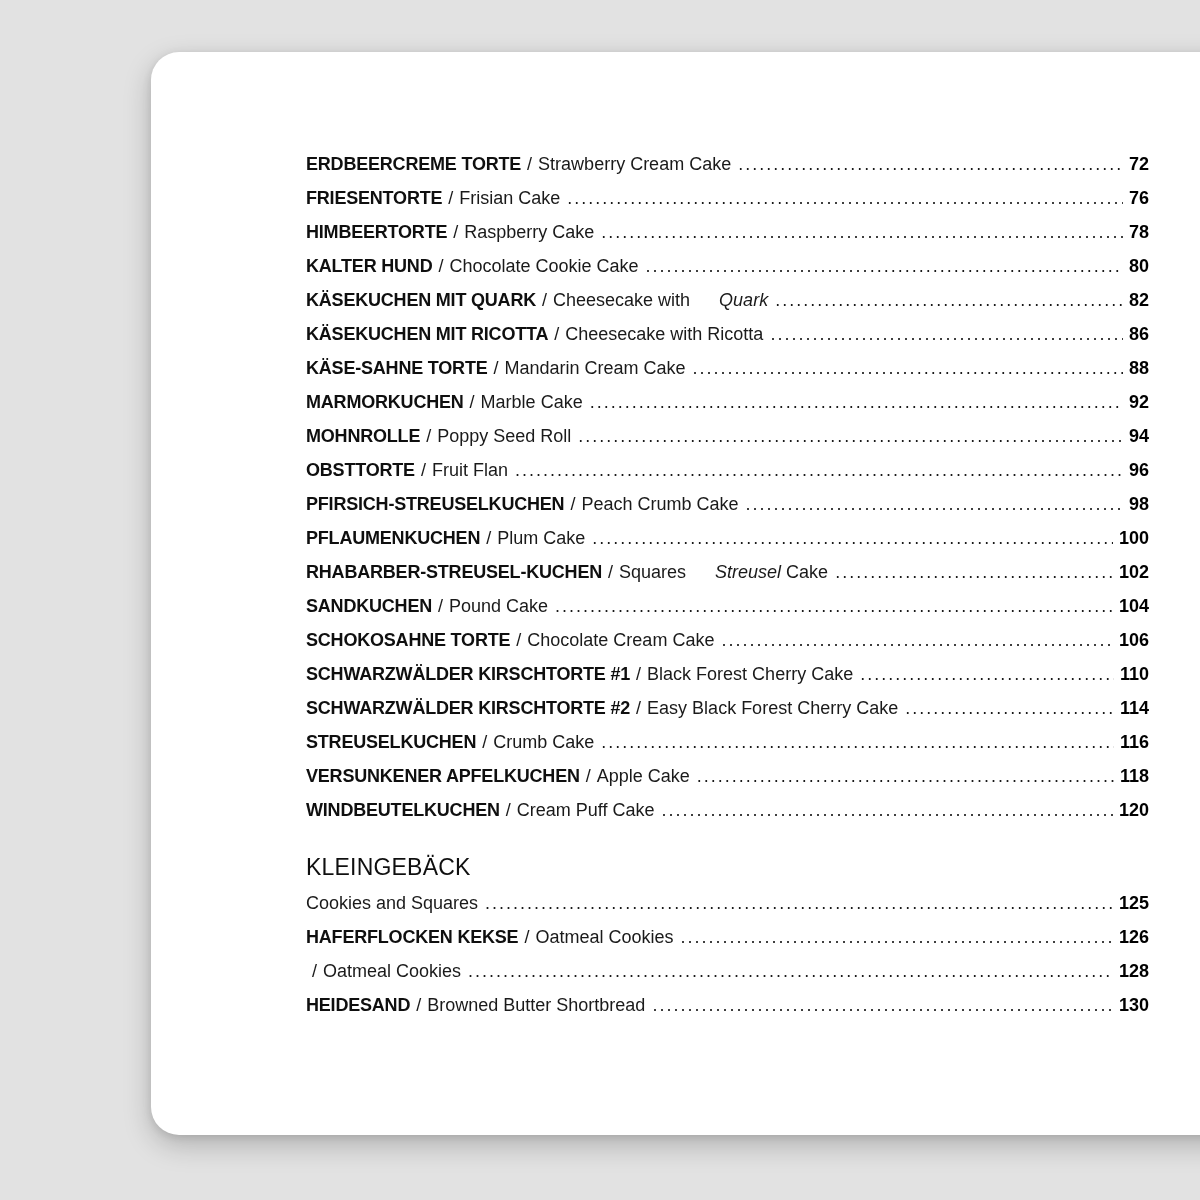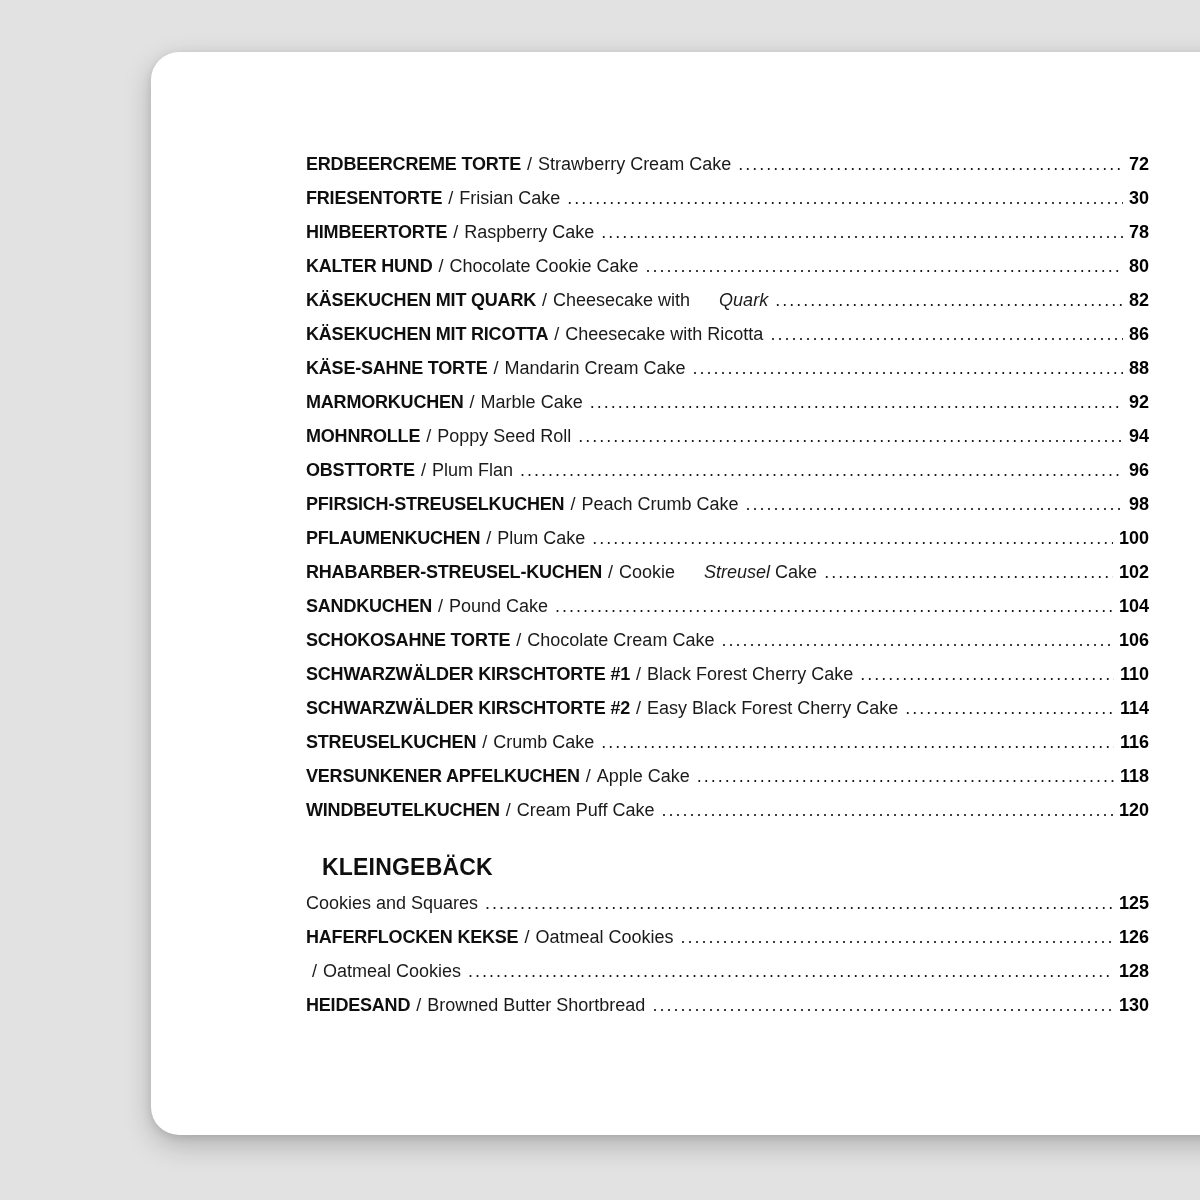--- a/index.html
+++ b/index.html
@@ -25,24 +25,24 @@
     box-shadow: 0 10px 28px rgba(0,0,0,0.22), 0 2px 8px rgba(0,0,0,0.10);
   }
   .content {
     position: absolute;
     left: 155px;
     top: 95px;
     right: 142px;
   }
   .toc-section .section-heading {
     font-size: 23px;
-    font-weight: bold;
+    font-weight: normal;
     color: #0f0f0f;
     line-height: 33px;
-    margin: 24px 0 2px 16px;
+    margin: 24px 0 2px 0;
     letter-spacing: 0.2px;
   }
   .toc-row {
     display: flex;
     align-items: baseline;
     font-size: 18px;
     line-height: 34px;
     color: #1a1a1a;
     white-space: nowrap;
   }
@@ -89,21 +89,21 @@
     <span class="en"><span>Strawberry Cream Cake</span></span>
     <span class="dots"></span>
     <span class="page-num">72</span>
   </div>
 
   <div class="toc-row">
     <span class="de">FRIESENTORTE</span>
     <span class="sep">/</span>
     <span class="en"><span>Frisian Cake</span></span>
     <span class="dots"></span>
-    <span class="page-num">30</span>
+    <span class="page-num">76</span>
   </div>
 
   <div class="toc-row">
     <span class="de">HIMBEERTORTE</span>
     <span class="sep">/</span>
     <span class="en"><span>Raspberry Cake</span></span>
     <span class="dots"></span>
     <span class="page-num">78</span>
   </div>
 
@@ -151,21 +151,21 @@
     <span class="de">MOHNROLLE</span>
     <span class="sep">/</span>
     <span class="en"><span>Poppy Seed Roll</span></span>
     <span class="dots"></span>
     <span class="page-num">94</span>
   </div>
 
   <div class="toc-row">
     <span class="de">OBSTTORTE</span>
     <span class="sep">/</span>
-    <span class="en"><span>Plum Flan</span></span>
+    <span class="en"><span>Fruit Flan</span></span>
     <span class="dots"></span>
     <span class="page-num">96</span>
   </div>
 
   <div class="toc-row">
     <span class="de">PFIRSICH-STREUSELKUCHEN</span>
     <span class="sep">/</span>
     <span class="en"><span>Peach Crumb Cake</span></span>
     <span class="dots"></span>
     <span class="page-num">98</span>
@@ -175,21 +175,21 @@
     <span class="de">PFLAUMENKUCHEN</span>
     <span class="sep">/</span>
     <span class="en"><span>Plum Cake</span></span>
     <span class="dots"></span>
     <span class="page-num">100</span>
   </div>
 
   <div class="toc-row">
     <span class="de">RHABARBER-STREUSEL-KUCHEN</span>
     <span class="sep">/</span>
-    <span class="en"><span>Cookie </span><i>Streusel</i><span> Cake</span></span>
+    <span class="en"><span>Squares </span><i>Streusel</i><span> Cake</span></span>
     <span class="dots"></span>
     <span class="page-num">102</span>
   </div>
 
   <div class="toc-row">
     <span class="de">SANDKUCHEN</span>
     <span class="sep">/</span>
     <span class="en"><span>Pound Cake</span></span>
     <span class="dots"></span>
     <span class="page-num">104</span>

